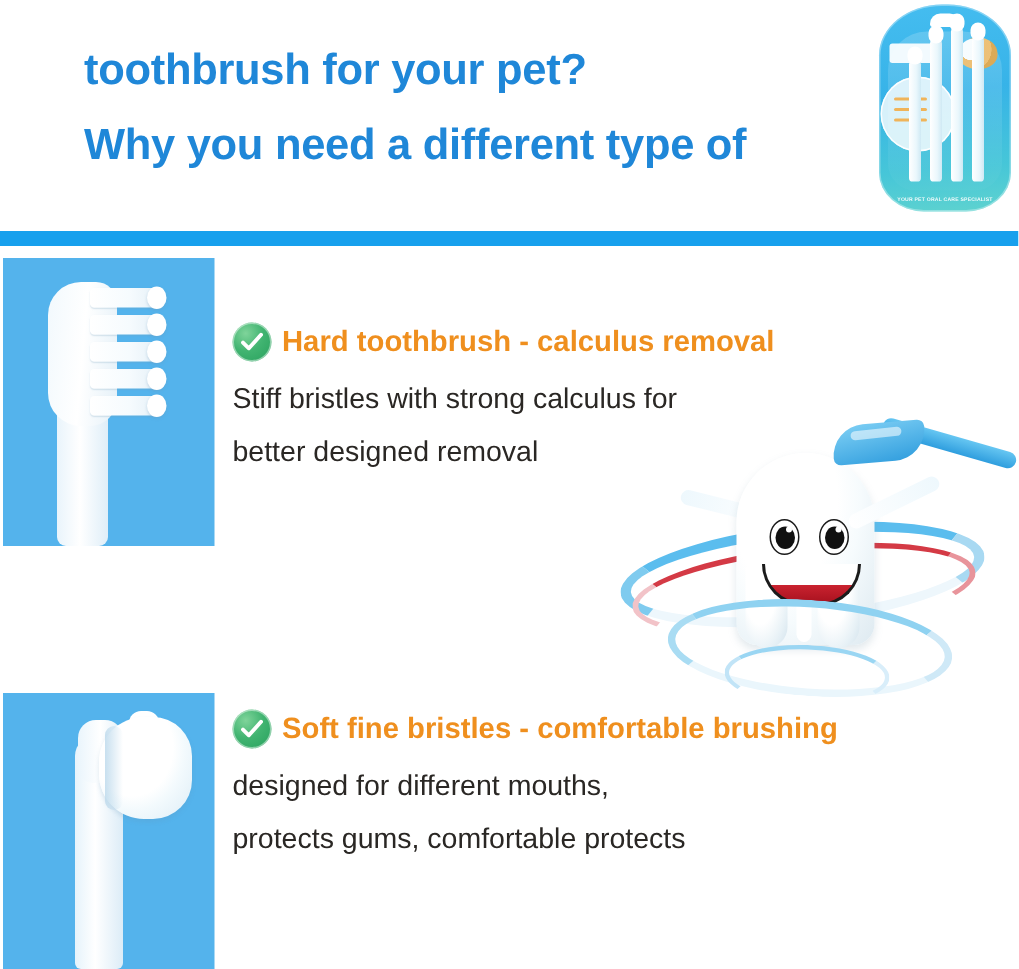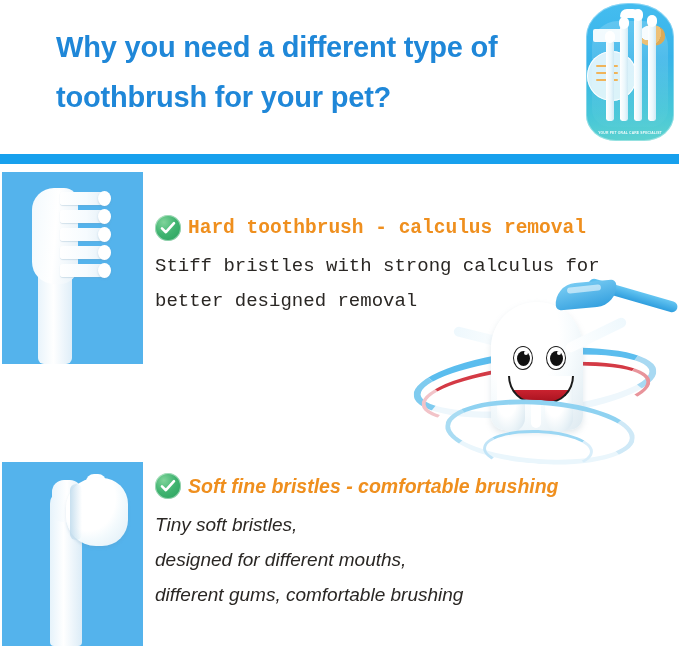--- a/index.html
+++ b/index.html
@@ -75,21 +75,21 @@
   }
 
   
   #divider{
     position:absolute; left:0; top:154px; width:679px; height:10px;
     background:#17a0ed;
   }
 
   
   .row{ position:absolute; left:0; width:679px; }
-  #row1{ top:172px; height:280px;font-family:Liberation Mono, monospace; }
+  #row1{ top:172px; height:280px; }
   #row2{ top:462px; height:184px; }
 
   .photo{
     position:absolute; left:2px; top:0;
     width:141px; background:#54b3ec; overflow:hidden;
   }
   #photo1{ height:192px; }
   #photo2{ height:184px; }
 
   
@@ -140,21 +140,21 @@
     border-radius:8px;
   }
   .brush-soft .notch{
     position:absolute; left:64px; top:6px; width:20px; height:14px;
     background:#ffffff; border-radius:8px 8px 2px 2px;
   }
 
   
   .txt{ position:absolute; left:155px; }
   #txt1{ top:42px; }
-  #txt2{ top:10px;font-style:italic; }
+  #txt2{ top:10px; }
 
   .headline{ position:relative; padding-left:33px; height:30px; }
   .check{
     position:absolute; left:0; top:1px; width:26px; height:26px; border-radius:50%;
     background:radial-gradient(circle at 34% 28%,#7fd49a 0%,#41b471 46%,#27a05c 100%);
     box-shadow:inset 0 0 0 1px rgba(255,255,255,.45);
   }
   .check svg{ position:absolute; left:4px; top:4px; }
   .headline span.ht{
     font-size:19.5px; font-weight:bold; color:#ef8f1e;
@@ -254,22 +254,22 @@
   #toolbar .gloss{
     position:absolute; left:12px; top:10px; width:34px; height:6px;
     background:rgba(255,255,255,.55); border-radius:5px; transform:rotate(-6deg);
   }
 </style>
 </head>
 <body>
 
 <div id="header">
   <div id="title">
+    <span class="ln">toothbrush for your pet?</span>
     <span class="ln">Why you need a different type of</span>
-    <span class="ln">toothbrush for your pet?</span>
   </div>
 
   <div id="package">
     <div class="pkg-card">
       <div class="pkg-hang"></div>
       <div class="pkg-inner"></div>
       <div class="pkg-dog"></div>
       <div class="pkg-label"></div>
       <div class="pkg-bubble">
         <i class="bl" style="top:14px"></i>
@@ -360,18 +360,17 @@
   <div class="txt" id="txt2">
     <div class="headline">
       <span class="check">
         <svg width="18" height="18" viewBox="0 0 18 18">
           <path d="M3 9.4 L6.9 13.2 L15 4.2" fill="none" stroke="#ffffff" stroke-width="2.6" stroke-linecap="round" stroke-linejoin="round"></path>
         </svg>
       </span>
       <span class="ht">Soft fine bristles - comfortable brushing</span>
     </div>
     <div class="body">
-      <div>Tiny soft bristles,</div>
       <div>designed for different mouths,</div>
-      <div>different gums, comfortable brushing</div>
+      <div>protects gums, comfortable protects</div>
     </div>
   </div>
 </div>
 
 </body></html>

